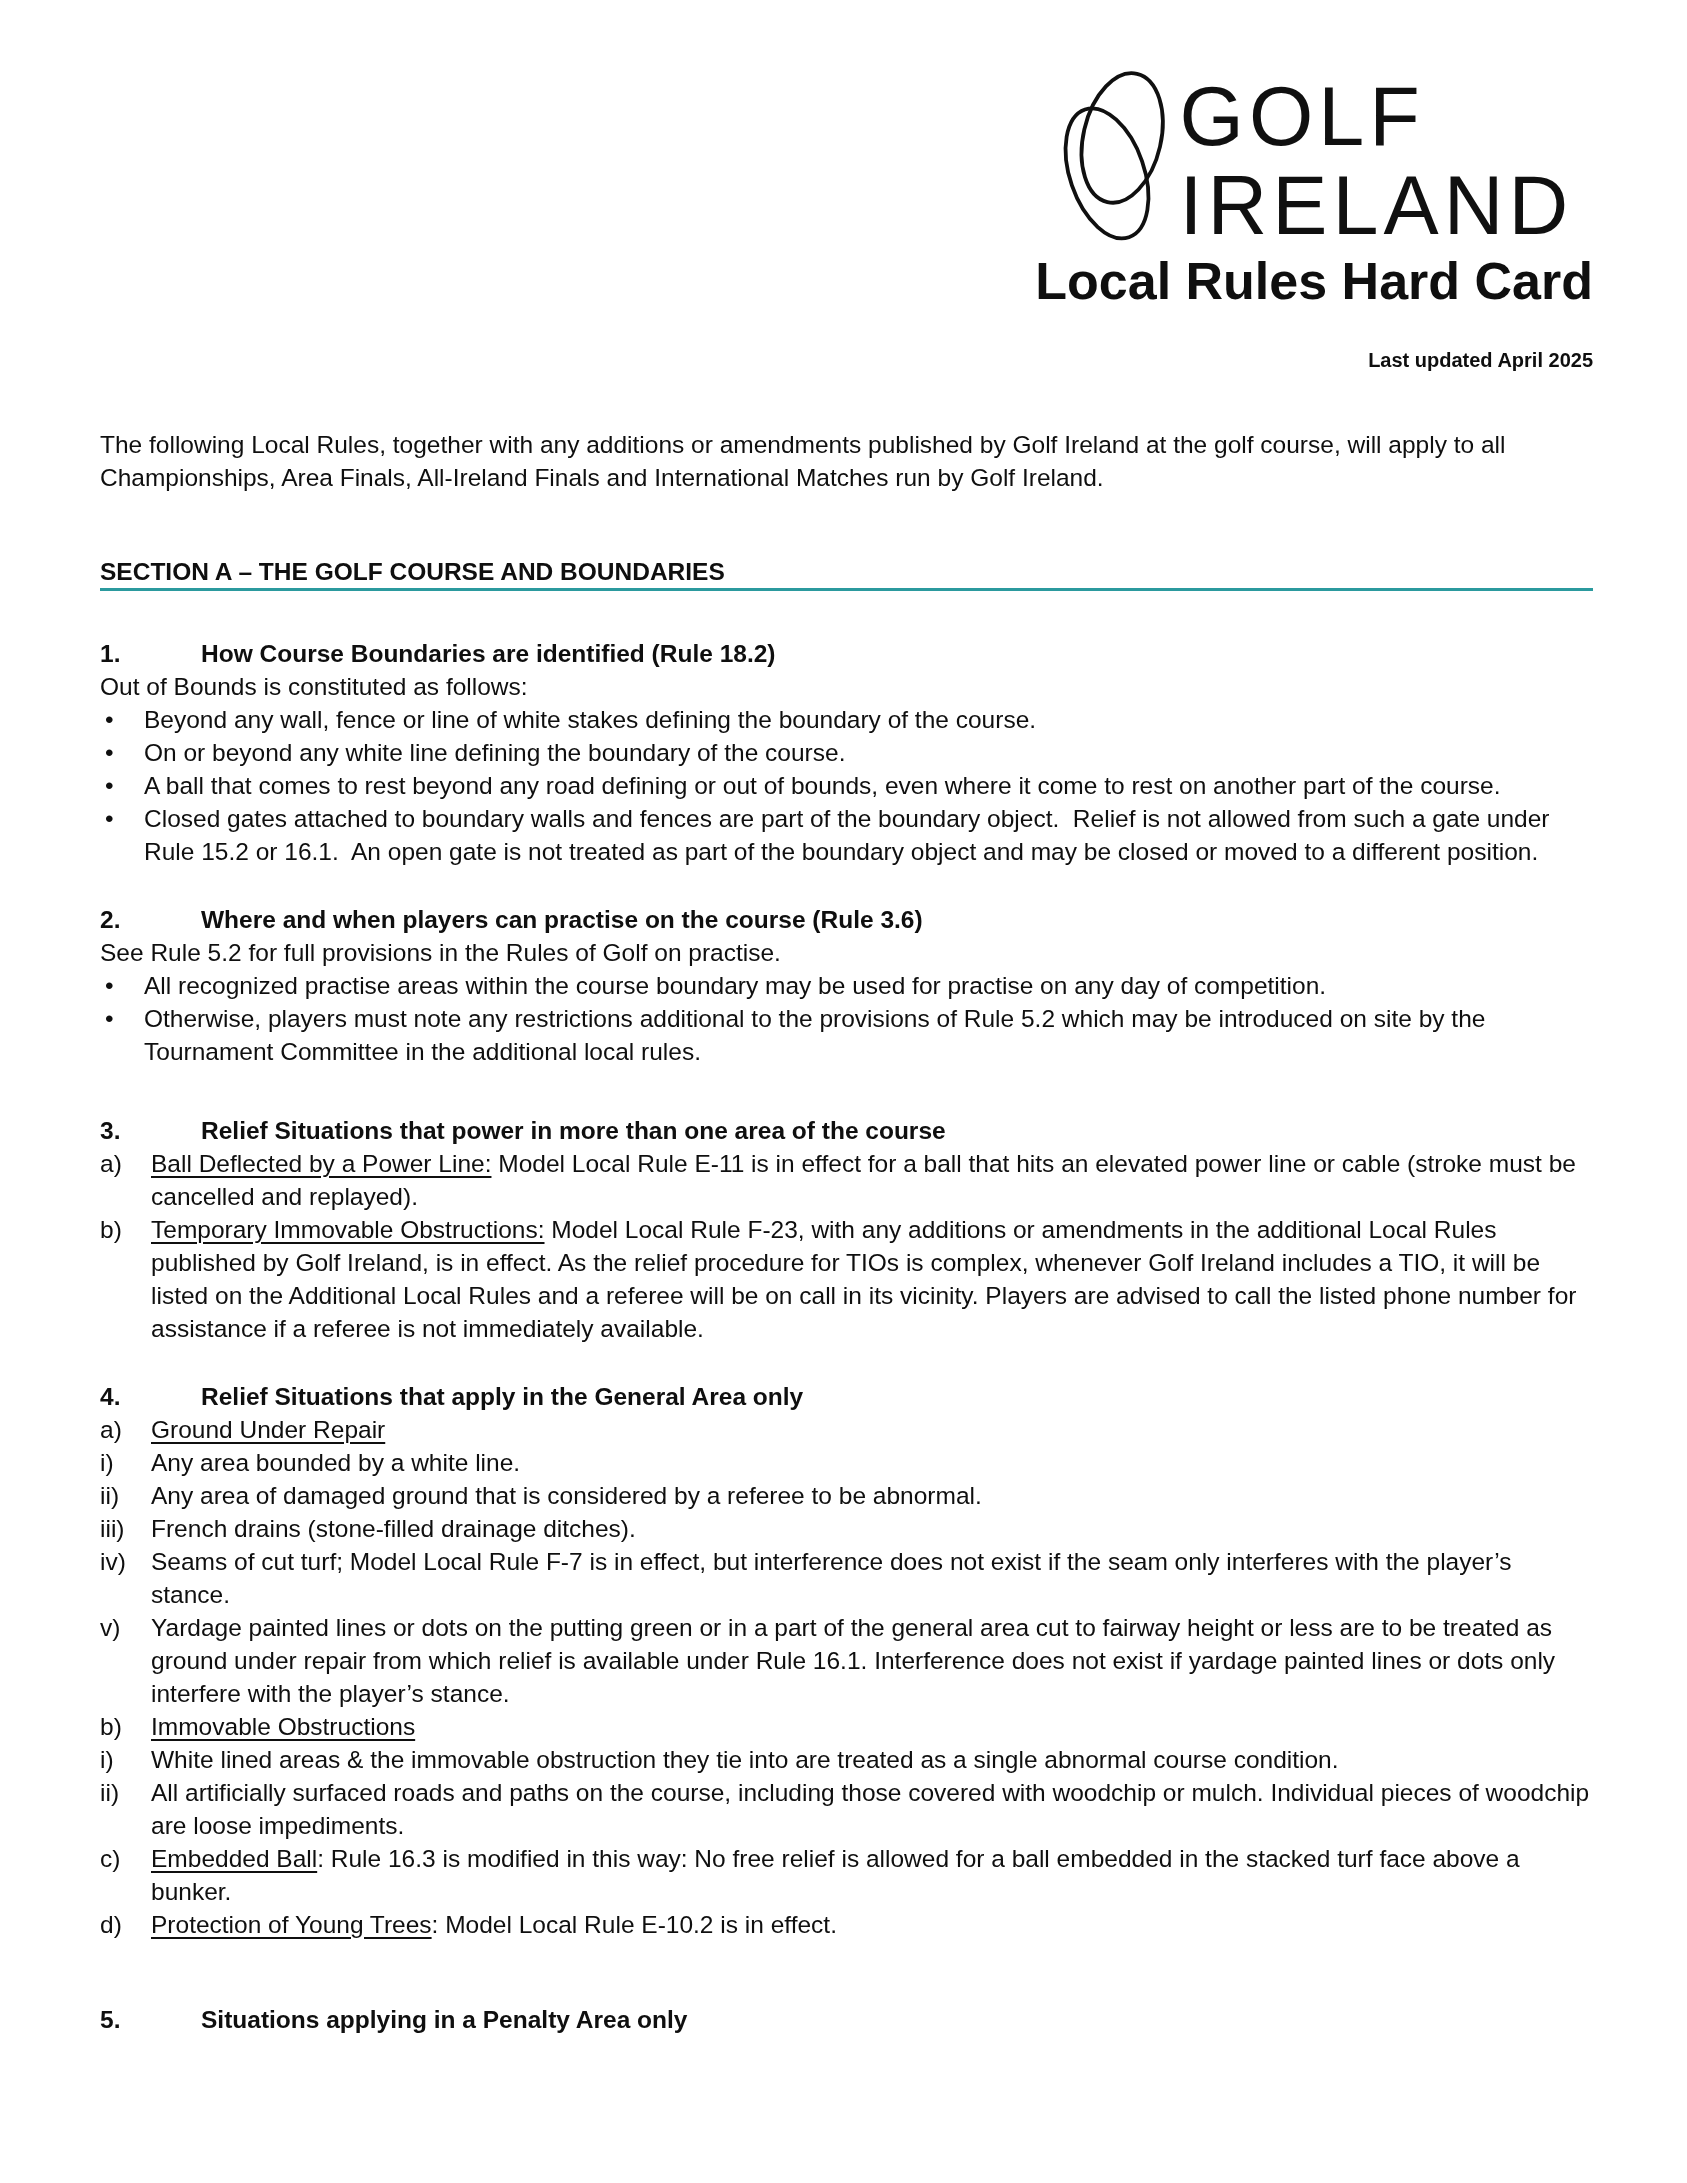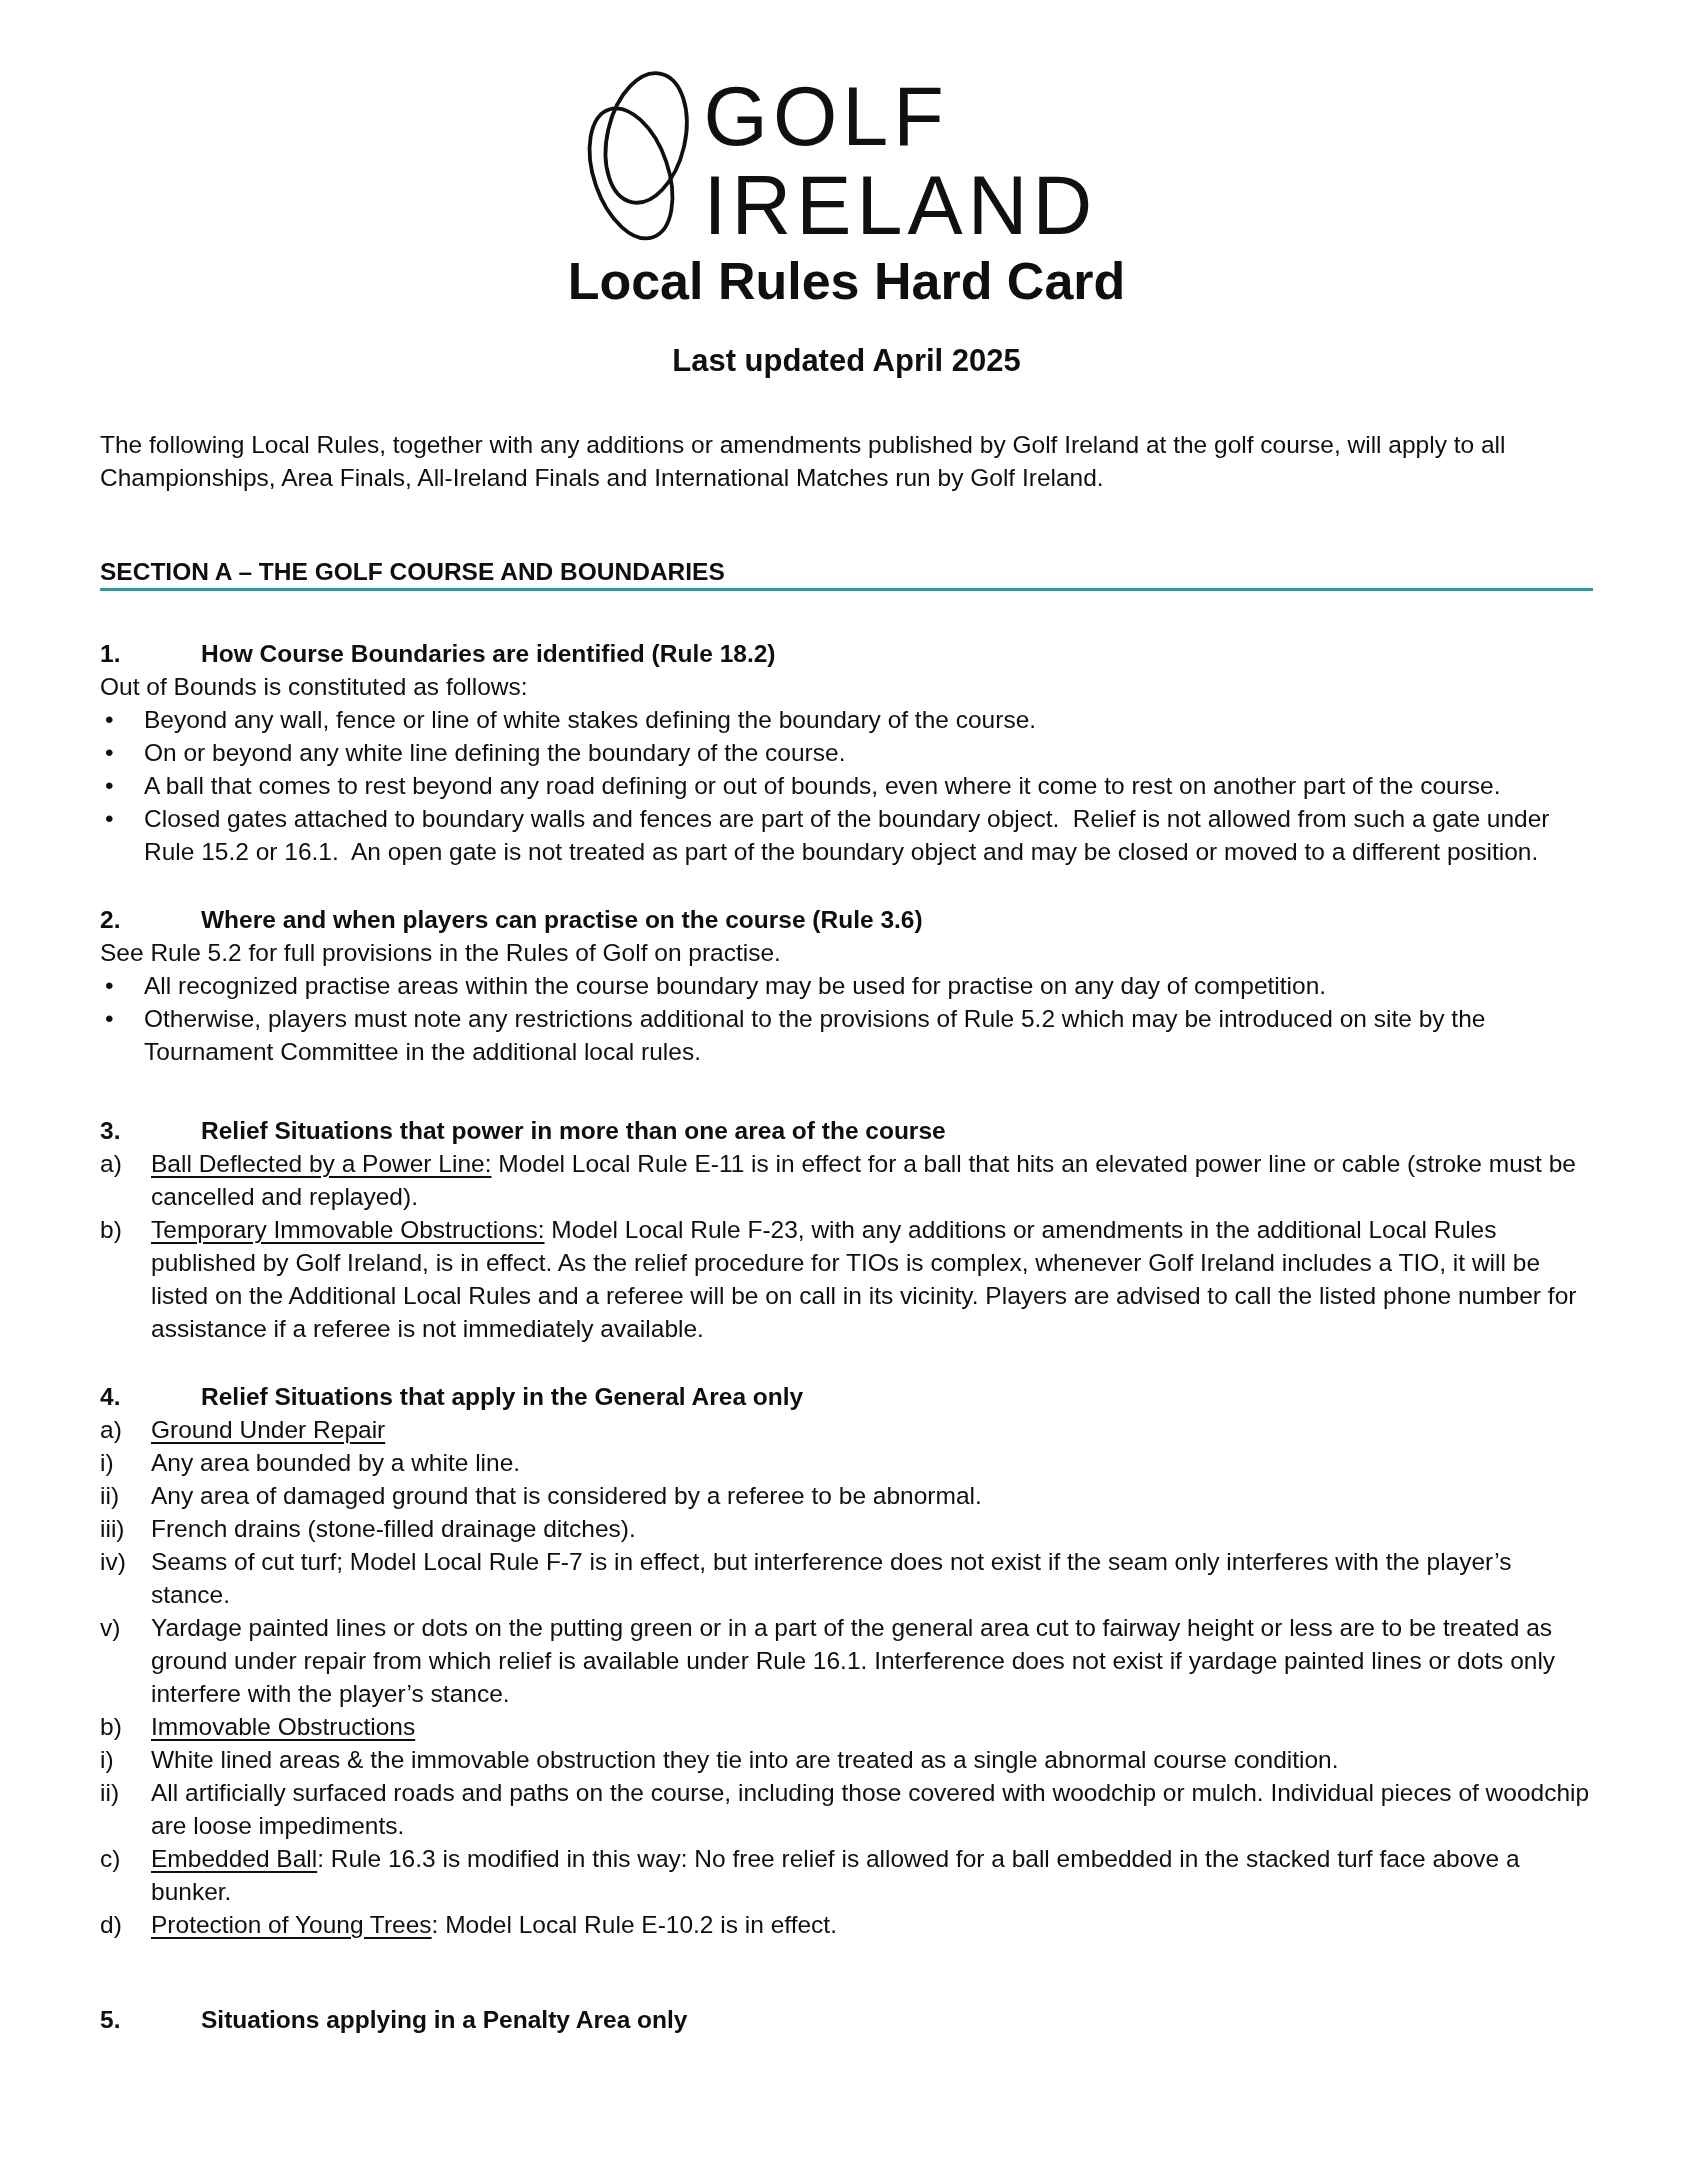--- a/index.html
+++ b/index.html
@@ -2,25 +2,25 @@
 <html style="--accent: #2B9A9E;font-size:13.5px"><head>
 <meta charset="utf-8">
 <style>
   html,body { margin:0; padding:0; background:#ffffff; }
   .page {
     width:1687px; min-height:2183px; background:#ffffff; color:#0f0f0f;
     font-family:"Liberation Sans","DejaVu Sans",sans-serif;
     font-size:24.5px; line-height:33px;
     padding:67px 94px 93px 100px; box-sizing:border-box;
   }
-  .masthead { text-align:center; }
+  .masthead { text-align:right; }
   .logo-svg { display:inline-block; vertical-align:top; }
   .logo-word { font-family:"Liberation Sans","DejaVu Sans",sans-serif; letter-spacing:6px; fill:#101010; }
   .doc-title { font-size:52px; line-height:46px; font-weight:700; margin-top:11.8px; }
-  .updated   { font-size:31px; font-weight:700; margin-top:40px; }
+  .updated   { font-size:20px; font-weight:700; margin-top:40px; }
   .intro     { margin-top:51px; white-space:pre-wrap; }
   .section-heading {
     font-weight:700; margin-top:61px; 
     border-bottom:3.4px solid var(--accent,#2B9A9E);
   }
   .rule-head { display:flex; margin-top:35px; font-weight:700; }
   .rule-head.first { margin-top:46px; }
   .rule-head.spaced { margin-top:62px; }
   .rule-num  { flex:0 0 101px; }
   .rule-title{ flex:1; }

